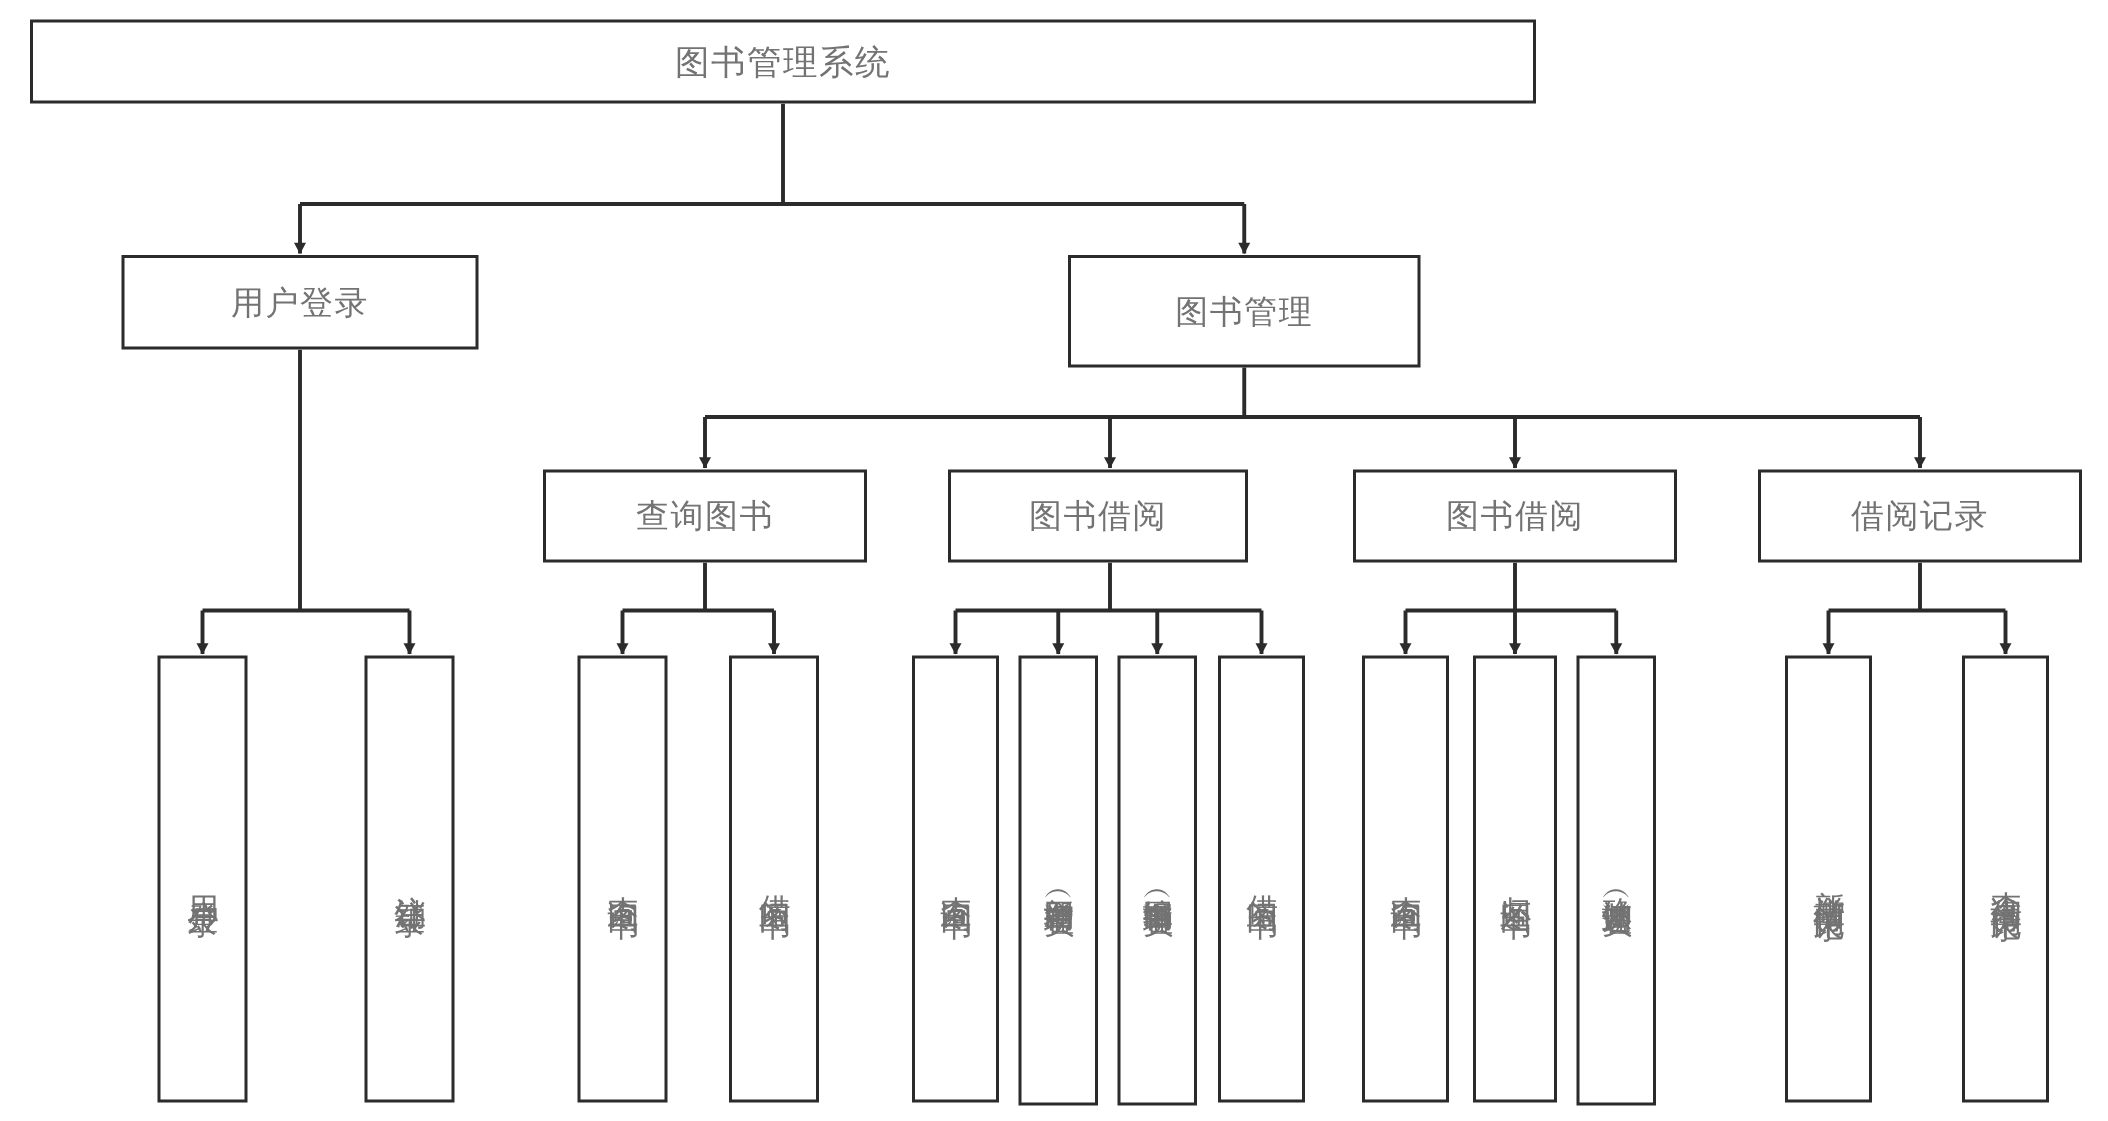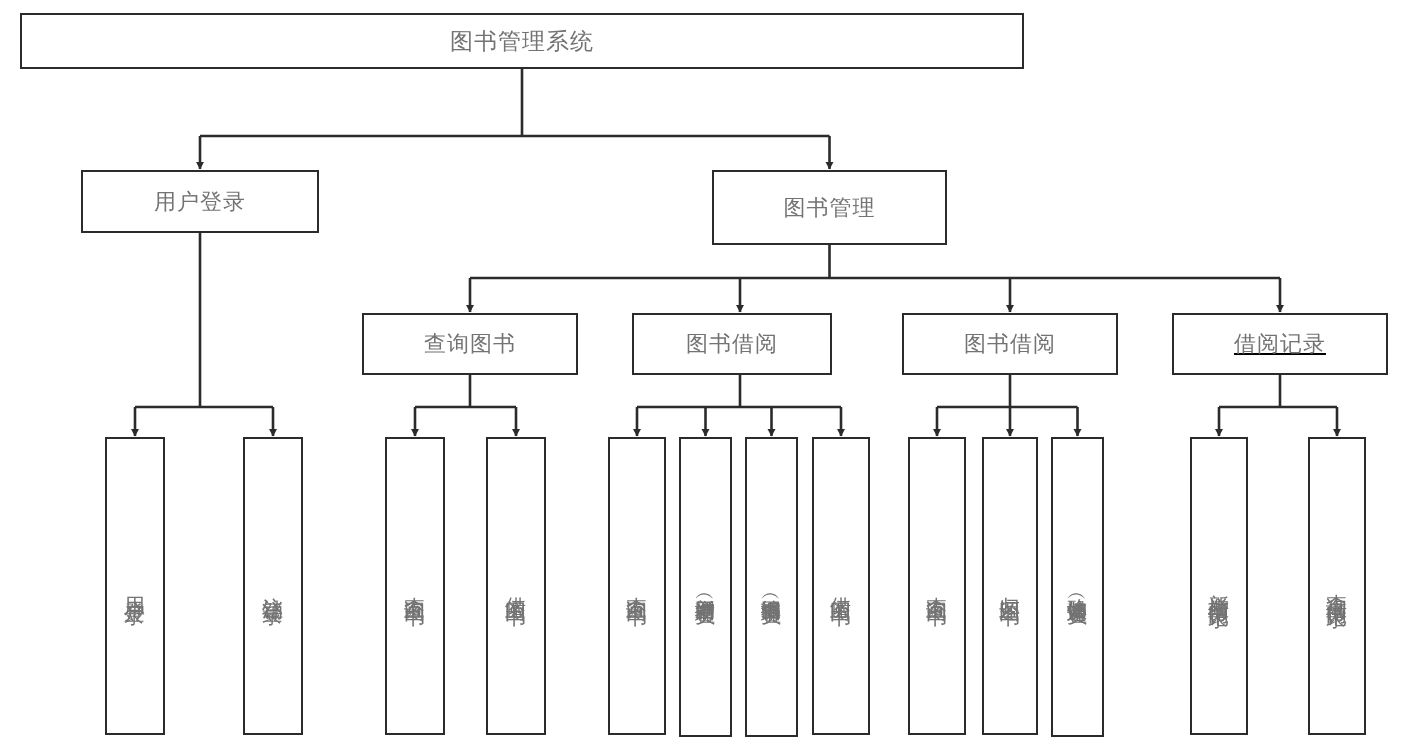--- a/index.html
+++ b/index.html
@@ -137,21 +137,21 @@
       </div>
       <div class="node-box node-h" style="left: 362px; top: 313px; width: 216px; height: 62px;">
         <span class="node-label">查询图书</span>
       </div>
       <div class="node-box node-h" style="left: 632px; top: 313px; width: 200px; height: 62px;">
         <span class="node-label">图书借阅</span>
       </div>
       <div class="node-box node-h" style="left: 902px; top: 313px; width: 216px; height: 62px;">
         <span class="node-label">图书借阅</span>
       </div>
-      <div class="node-box node-h" style="left: 1172px; top: 313px; width: 216px; height: 62px; text-decoration: underline;">
+      <div class="node-box node-h" style="left: 1172px; top: 313px; width: 216px; height: 62px;">
         <span class="node-label">借阅记录</span>
       </div>
       <div class="node-box node-v" style="left: 105px; top: 437px; width: 60px; height: 298px;">
         <span class="node-label">用户登录</span>
       </div>
       <div class="node-box node-v" style="left: 243px; top: 437px; width: 60px; height: 298px;">
         <span class="node-label">注销登录</span>
       </div>
       <div class="node-box node-v" style="left: 385px; top: 437px; width: 60px; height: 298px;">
         <span class="node-label">查询图书</span>

